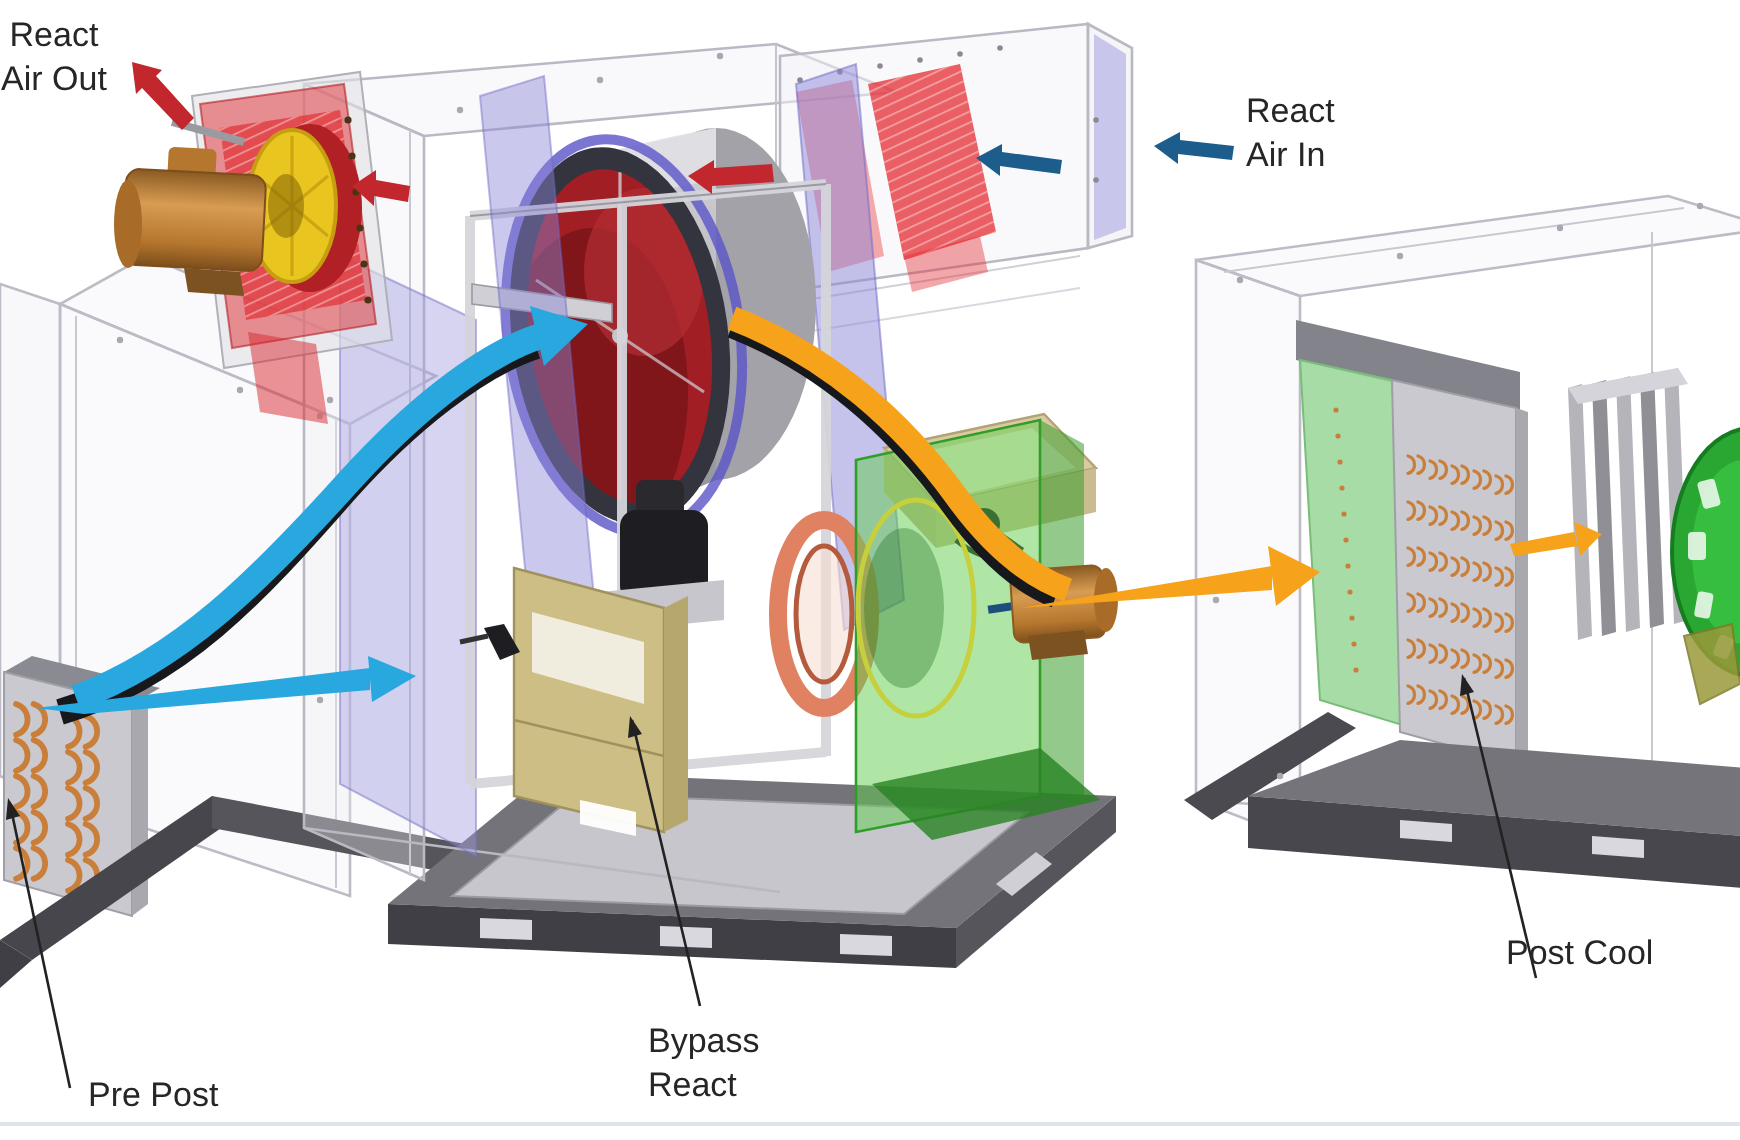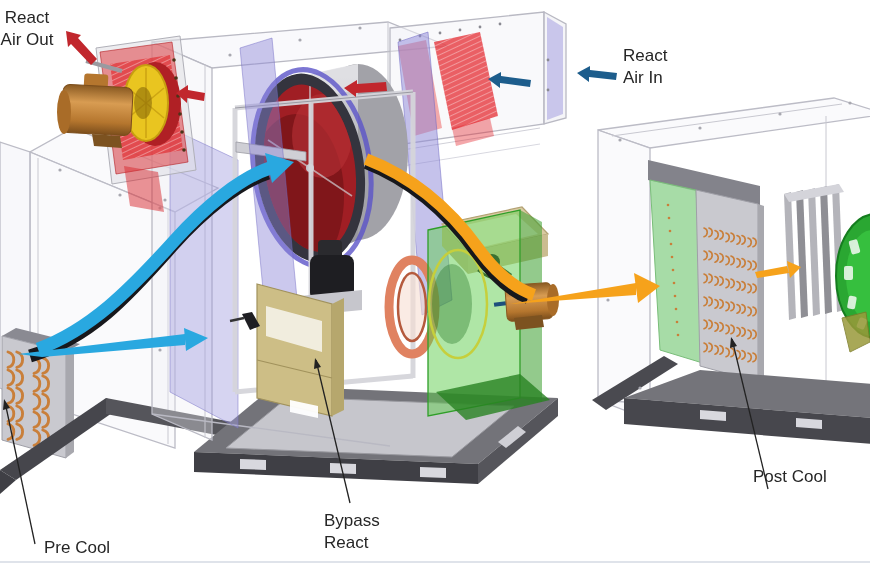--- a/index.html
+++ b/index.html
@@ -369,21 +369,21 @@
   <span>React</span>
   <span>Air Out</span>
 </div>
 
 <div class="lbl" style="left:623px;top:45px;">
   <span>React</span>
   <span>Air In</span>
 </div>
 
 <div class="lbl" style="left:44px;top:537px;">
-  <span>Pre Cool</span>
+  <span>Pre Post</span>
 </div>
 
 <div class="lbl" style="left:324px;top:510px;">
   <span>Bypass</span>
   <span>React</span>
 </div>
 
 <div class="lbl" style="left:734px;top:466px;margin-left:19px;">
   <span>Post Cool</span>
 </div>

